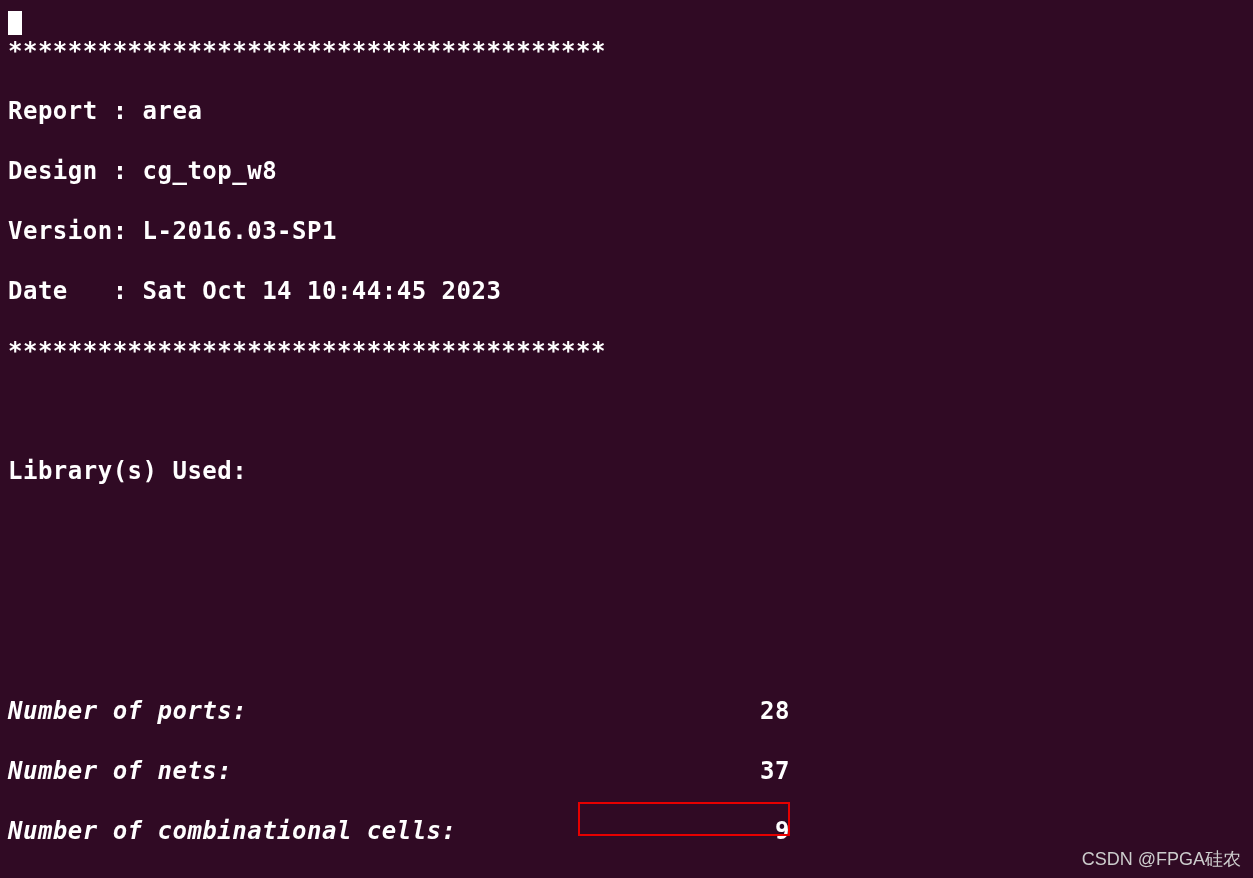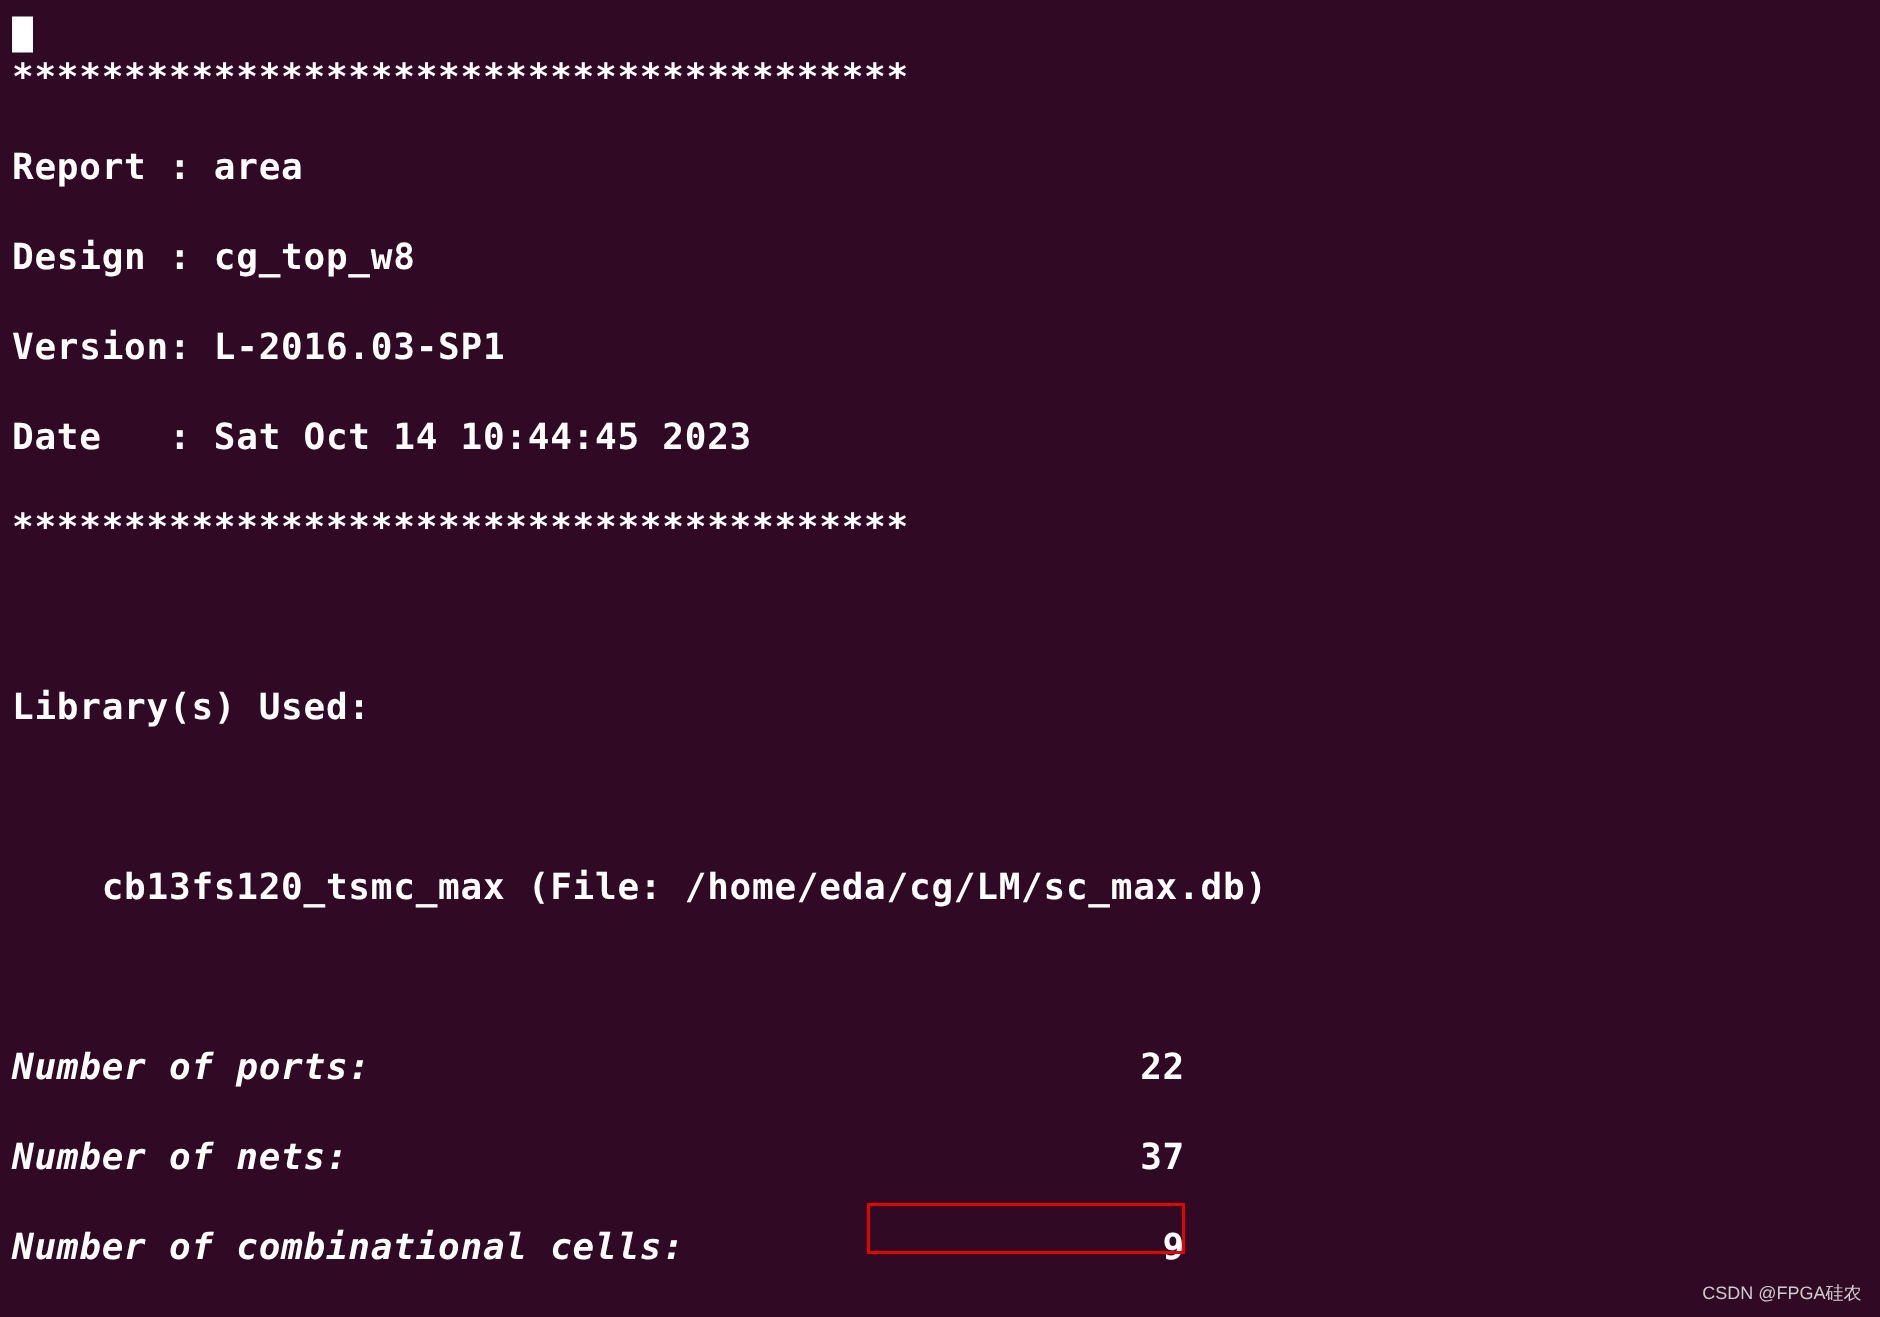--- a/index.html
+++ b/index.html
@@ -47,42 +47,42 @@
       top: 802px;
       width: 212px;
       height: 34px;
       pointer-events: none;
     }
     .watermark {
       position: absolute;
       bottom: 8px;
       right: 12px;
       color: #cccccc;
-      font-size: 12px;
+      font-size: 18px;
       font-weight: normal;
       font-family: Arial, sans-serif;
       letter-spacing: 0;
     }
   </style>
 </head>
 <body>
 
 <pre><span class="cursor"></span>
 <span class="line">****************************************</span>
 <span class="line"><span>Report : </span><span>area</span></span>
 <span class="line"><span>Design : </span><span>cg_top_w8</span></span>
 <span class="line"><span>Version: </span><span>L-2016.03-SP1</span></span>
 <span class="line"><span>Date   : </span><span>Sat Oct 14 10:44:45 2023</span></span>
 <span class="line">****************************************</span>
 <span class="line"> </span>
 <span class="line">Library(s) Used:</span>
 <span class="line"> </span>
-<span class="line"><span>    </span><span>cb13fs120_tsmc_max (File: /home/eda/cg/LM/sc_max.db)</span></span>
+<span class="line"><span>    </span></span>
 <span class="line"> </span>
-<span class="line"><span class="label" style="display:inline-block;width:720px">Number of ports:</span><span class="value" style="display:inline-block;width:62px">22</span></span>
+<span class="line"><span class="label" style="display:inline-block;width:720px">Number of ports:</span><span class="value" style="display:inline-block;width:62px">28</span></span>
 <span class="line"><span class="label" style="display:inline-block;width:720px">Number of nets:</span><span class="value" style="display:inline-block;width:62px">37</span></span>
 <span class="line"><span class="label" style="display:inline-block;width:720px">Number of combinational cells:</span><span class="value" style="display:inline-block;width:62px">9</span></span>
 
 
 
 
 
 
 
 

